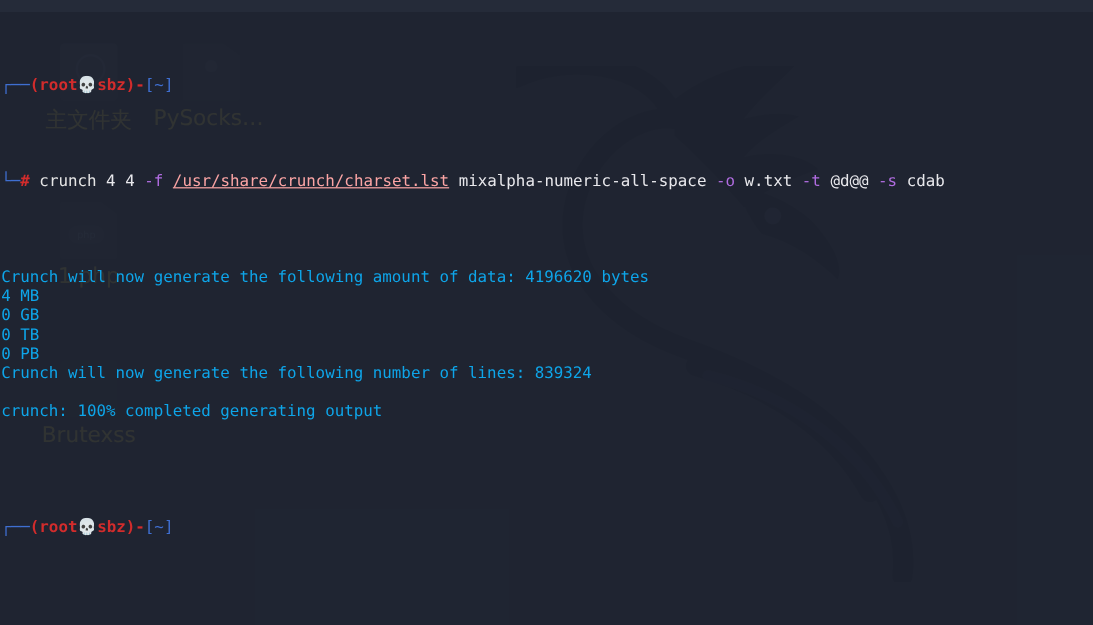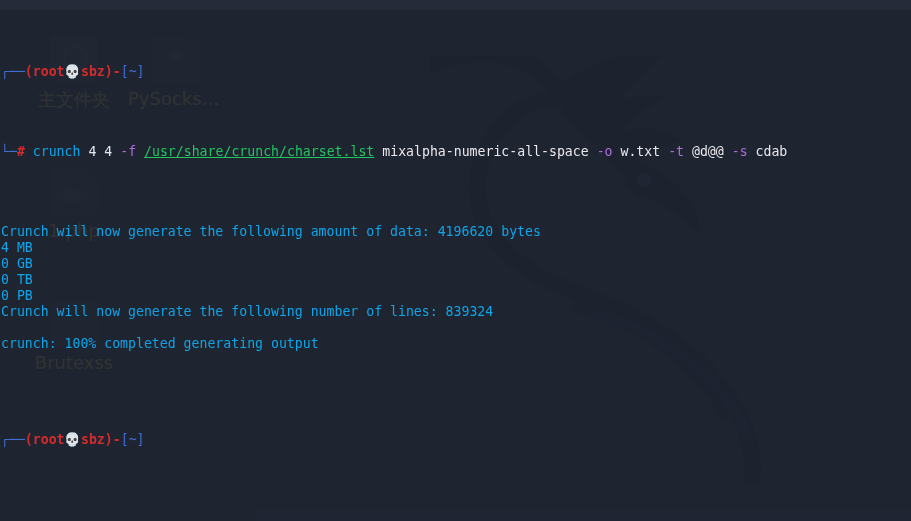--- a/index.html
+++ b/index.html
@@ -143,23 +143,23 @@
   .clip-top { margin-top: -10px; }
 
   
   .pbrack { color: #3f6fd1; }           
   .pparen { color: #d22c2c; font-weight: bold; }
   .puser  { color: #d22c2c; font-weight: bold; }
   .pskull { color: #e9e9ef; }
   .ptilde { color: #3f6fd1; }
   .phash  { color: #d22c2c; font-weight: bold; }
 
-  .cmd    { color: #0ea5e9; }
+  .cmd    { color: #e5e5e5; }
   .opt    { color: #b06ce0; }
-  .path   { color: #22c55e; text-decoration: underline; }
+  .path   { color: #fca5a5; text-decoration: underline; }
   .arg    { color: #e8e8ec; }
   .pipe   { color: #3f6fd1; }
   .out    { color: #0ea5e9; }
 </style>
 </head>
 <body>
 
 <div id="screen">
 
   <div id="desktop">

